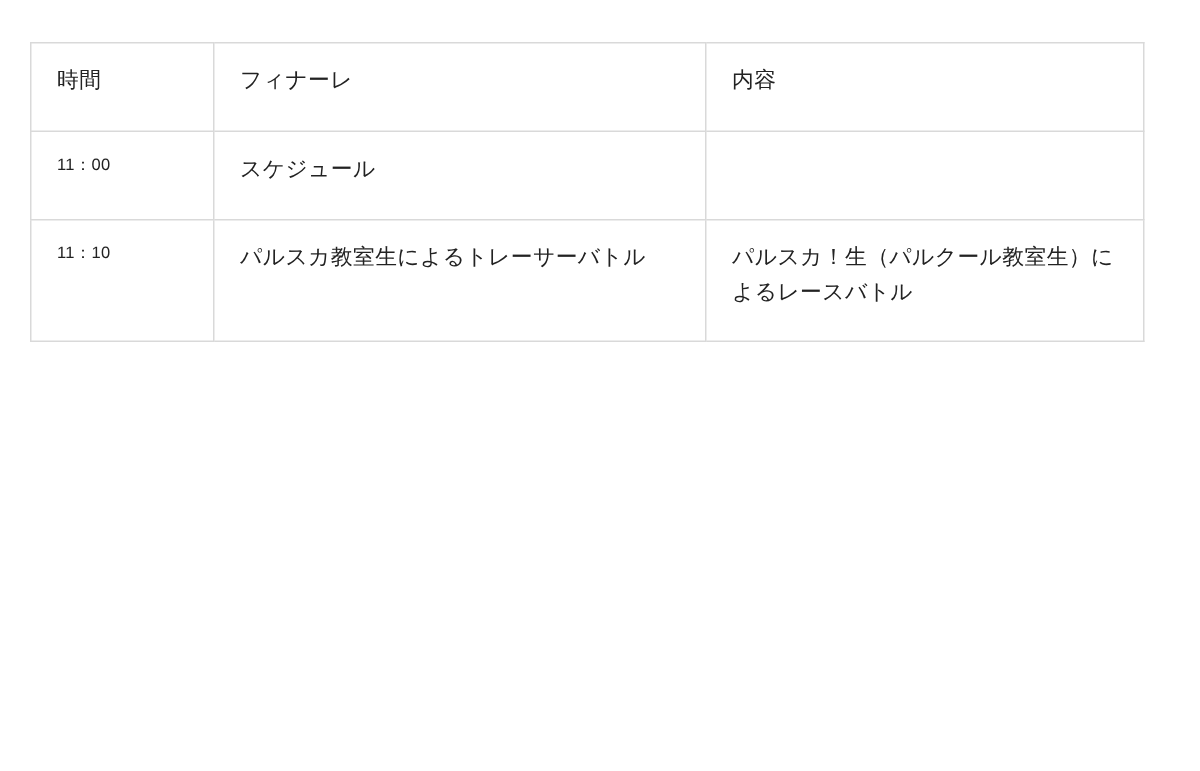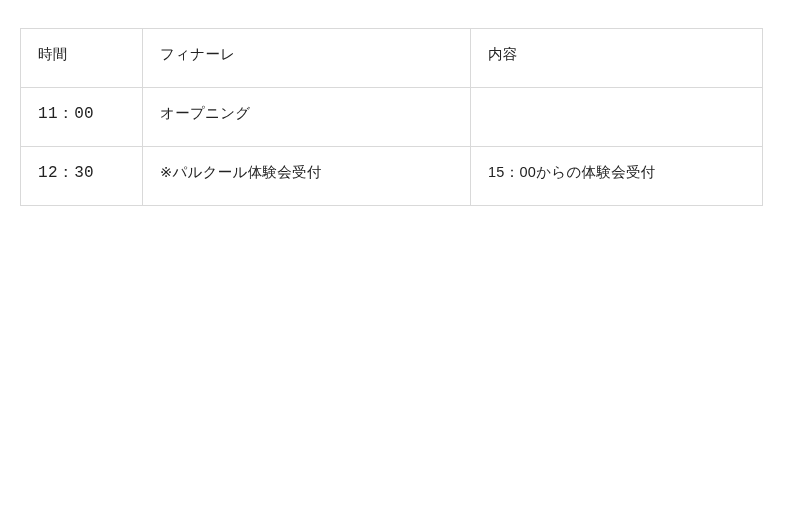--- a/index.html
+++ b/index.html
@@ -46,22 +46,21 @@
     color: #222222;
     background: #ffffff;
     margin-left: 24px;
   }
   .schedule-table thead th {
     font-size: 14.5px;
     color: #222222;
   }
   .schedule-table tbody td.time-cell {
     white-space: nowrap;
-    font-size: 16px;
-    font-family: Liberation Mono, monospace;
+    font-size: 11px;
   }
   .row-h-1 td, .row-h-1 th { height: 30px; }
   .row-tall td { height: 52px; }
 </style>
 </head>
 <body>
 
 <div class="page">
   <table class="schedule-table">
     <colgroup>
@@ -72,23 +71,23 @@
     <thead>
       <tr class="row-h-1">
         <th>時間</th>
         <th>フィナーレ</th>
         <th>内容</th>
       </tr>
     </thead>
     <tbody>
       <tr class="row-h-1">
         <td class="time-cell">11：00</td>
-        <td>オープニング</td>
+        <td>スケジュール</td>
         <td></td>
       </tr>
-      <tr class="row-h-1">
-        <td class="time-cell">12：30</td>
-        <td>※パルクール体験会受付</td>
-        <td>15：00からの体験会受付</td>
+      <tr class="row-tall">
+        <td class="time-cell">11：10</td>
+        <td>パルスカ教室生によるトレーサーバトル</td>
+        <td>パルスカ！生（パルクール教室生）によるレースバトル</td>
       </tr>
     </tbody>
   </table>
 </div>
 
 </body></html>

